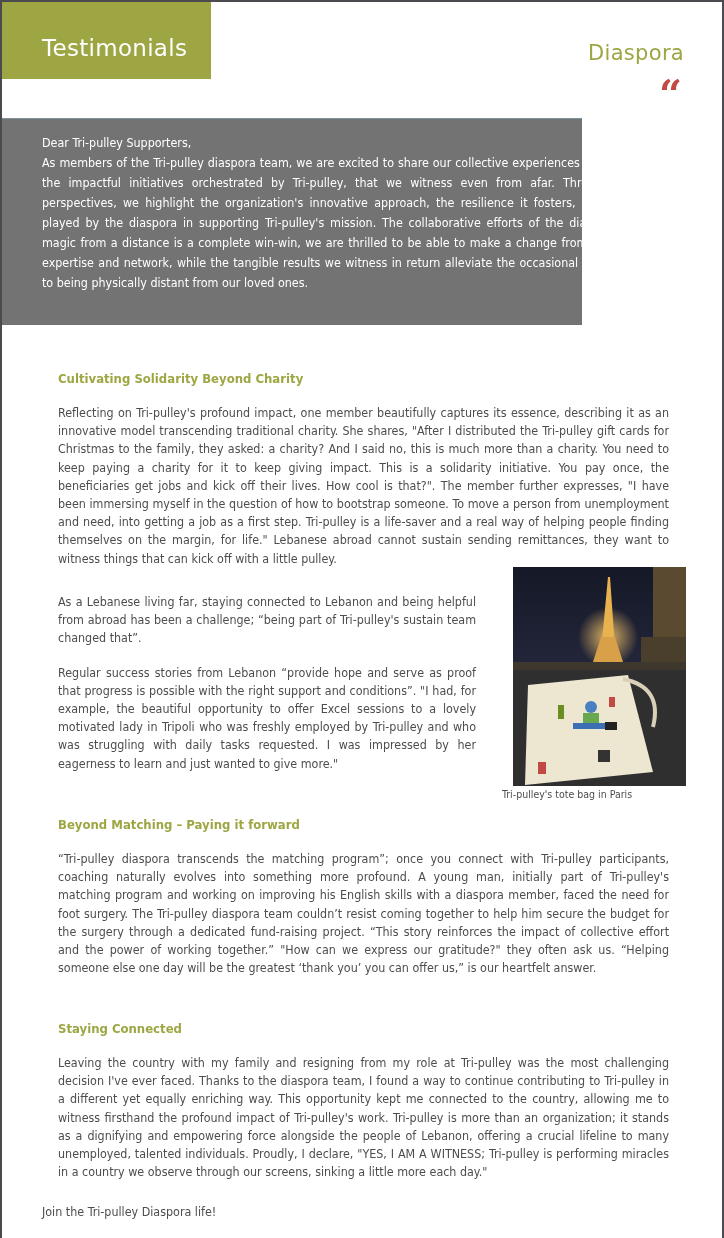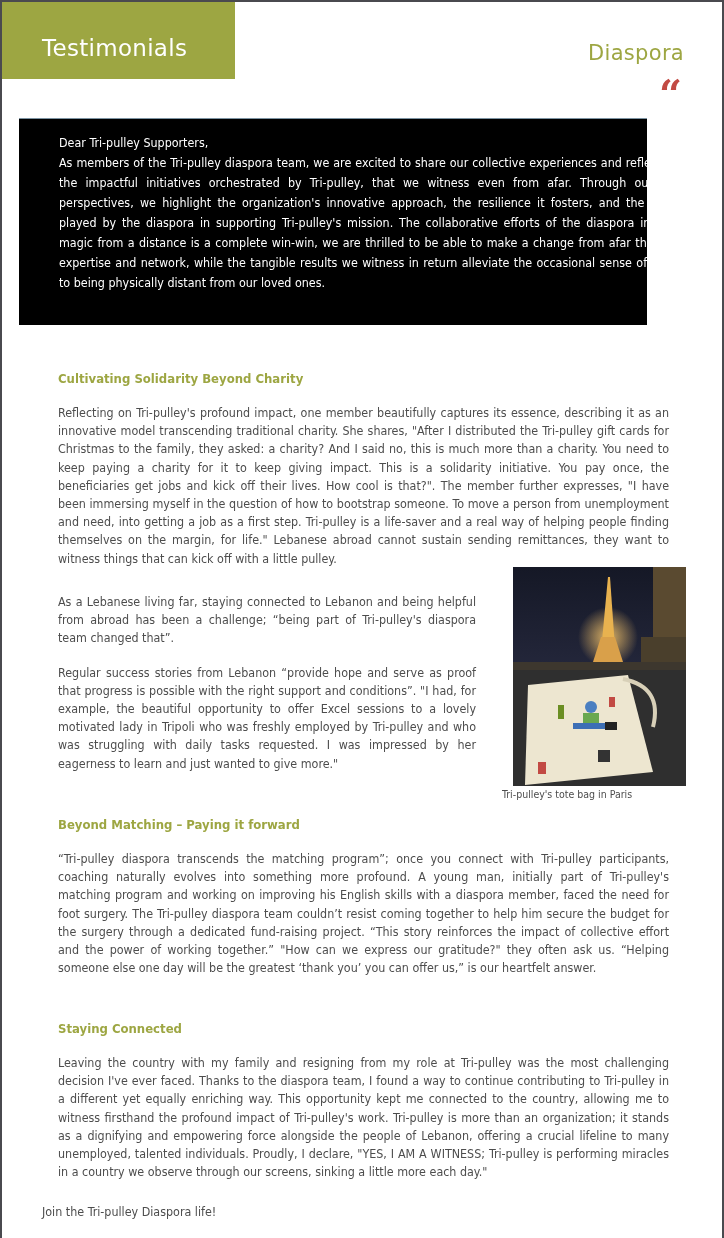--- a/index.html
+++ b/index.html
@@ -10,40 +10,39 @@
     border-top: 2px solid #4a4a4f;
     border-left: 2px solid #4a4a4f;
     border-right: 2px solid #4a4a4f;
     background: #fff;
     font-family: "DejaVu Sans Condensed", "Liberation Sans Narrow", "Liberation Sans", sans-serif;
     color: #4d4d4d;
   }
   .header-tag {
     position: absolute; left: 0; top: 0; width: 209px; height: 77px;
     background: #9da642;
-    padding-left: 24px;
   }
   .header-tag span {
     position: absolute; left: 40px; top: 33px;
     font-family: "DejaVu Sans", sans-serif; font-size: 23px; color: #ffffff;
     letter-spacing: 0.3px;
   }
   .header-right {
     position: absolute; right: 38px; top: 39px;
     font-family: "DejaVu Sans", sans-serif; font-size: 21px; color: #9da642;
     letter-spacing: 0.3px;
   }
   .quote-mark {
     position: absolute; right: 40px; top: 72px;
     font-family: "DejaVu Serif", serif; font-size: 40px; font-weight: bold;
     color: #c24a43; line-height: 40px; height: 30px; overflow: hidden;
   }
   .intro {
-    position: absolute; left: 17px; top: 116px; width: 628px; height: 206px;
-    background: #000000;
+    position: absolute; left: 0; top: 116px; width: 580px; height: 206px;
+    background: #737373;
     border-top: 1px solid #7c93a2;
   }
   .intro-text {
     position: absolute; left: 40px; top: 14px; width: 643px;
     color: #ffffff; font-size: 12.4px; line-height: 20px; text-align: justify;
     font-family: "Liberation Sans Narrow", "DejaVu Sans Condensed", "Liberation Sans", sans-serif;
   }
   .intro-text p { margin: 0; }
   .section { position: absolute; left: 40px; width: 643px; }
   .section h2 {
@@ -90,21 +89,21 @@
       <p>As members of the Tri-pulley diaspora team, we are excited to share our collective experiences and reflections on the impactful initiatives orchestrated by Tri-pulley, that we witness even from afar. Through our diverse perspectives, we highlight the organization's innovative approach, the resilience it fosters, and the vital role played by the diaspora in supporting Tri-pulley's mission. The collaborative efforts of the diaspora in creating magic from a distance is a complete win-win, we are thrilled to be able to make a change from afar through our expertise and network, while the tangible results we witness in return alleviate the occasional sense of guilt tied to being physically distant from our loved ones.</p>
     </div>
   </div>
 
   <div class="section s1">
     <h2>Cultivating Solidarity Beyond Charity</h2>
     <p>Reflecting on Tri-pulley's profound impact, one member beautifully captures its essence, describing it as an innovative model transcending traditional charity. She shares, "After I distributed the Tri-pulley gift cards for Christmas to the family, they asked: a charity? And I said no, this is much more than a charity. You need to keep paying a charity for it to keep giving impact. This is a solidarity initiative. You pay once, the beneficiaries get jobs and kick off their lives. How cool is that?". The member further expresses, "I have been immersing myself in the question of how to bootstrap someone. To move a person from unemployment and need, into getting a job as a first step. Tri-pulley is a life-saver and a real way of helping people finding themselves on the margin, for life." Lebanese abroad cannot sustain sending remittances, they want to witness things that can kick off with a little pulley.</p>
   </div>
 
   <div class="section s2">
-    <p>As a Lebanese living far, staying connected to Lebanon and being helpful from abroad has been a challenge; “being part of Tri-pulley's diaspora team changed that”.</p>
+    <p>As a Lebanese living far, staying connected to Lebanon and being helpful from abroad has been a challenge; “being part of Tri-pulley's sustain team changed that”.</p>
     <p>Regular success stories from Lebanon “provide hope and serve as proof that progress is possible with the right support and conditions”. "I had, for example, the beautiful opportunity to offer Excel sessions to a lovely motivated lady in Tripoli who was freshly employed by Tri-pulley and who was struggling with daily tasks requested. I was impressed by her eagerness to learn and just wanted to give more."</p>
   </div>
 
   <div class="photo">
     <svg width="173" height="219" viewBox="0 0 173 219" xmlns="http://www.w3.org/2000/svg">
       <defs>
         <linearGradient id="sky" x1="0" y1="0" x2="0" y2="1">
           <stop offset="0" stop-color="#151826"></stop>
           <stop offset="0.45" stop-color="#23263a"></stop>
           <stop offset="0.55" stop-color="#3a3530"></stop>

